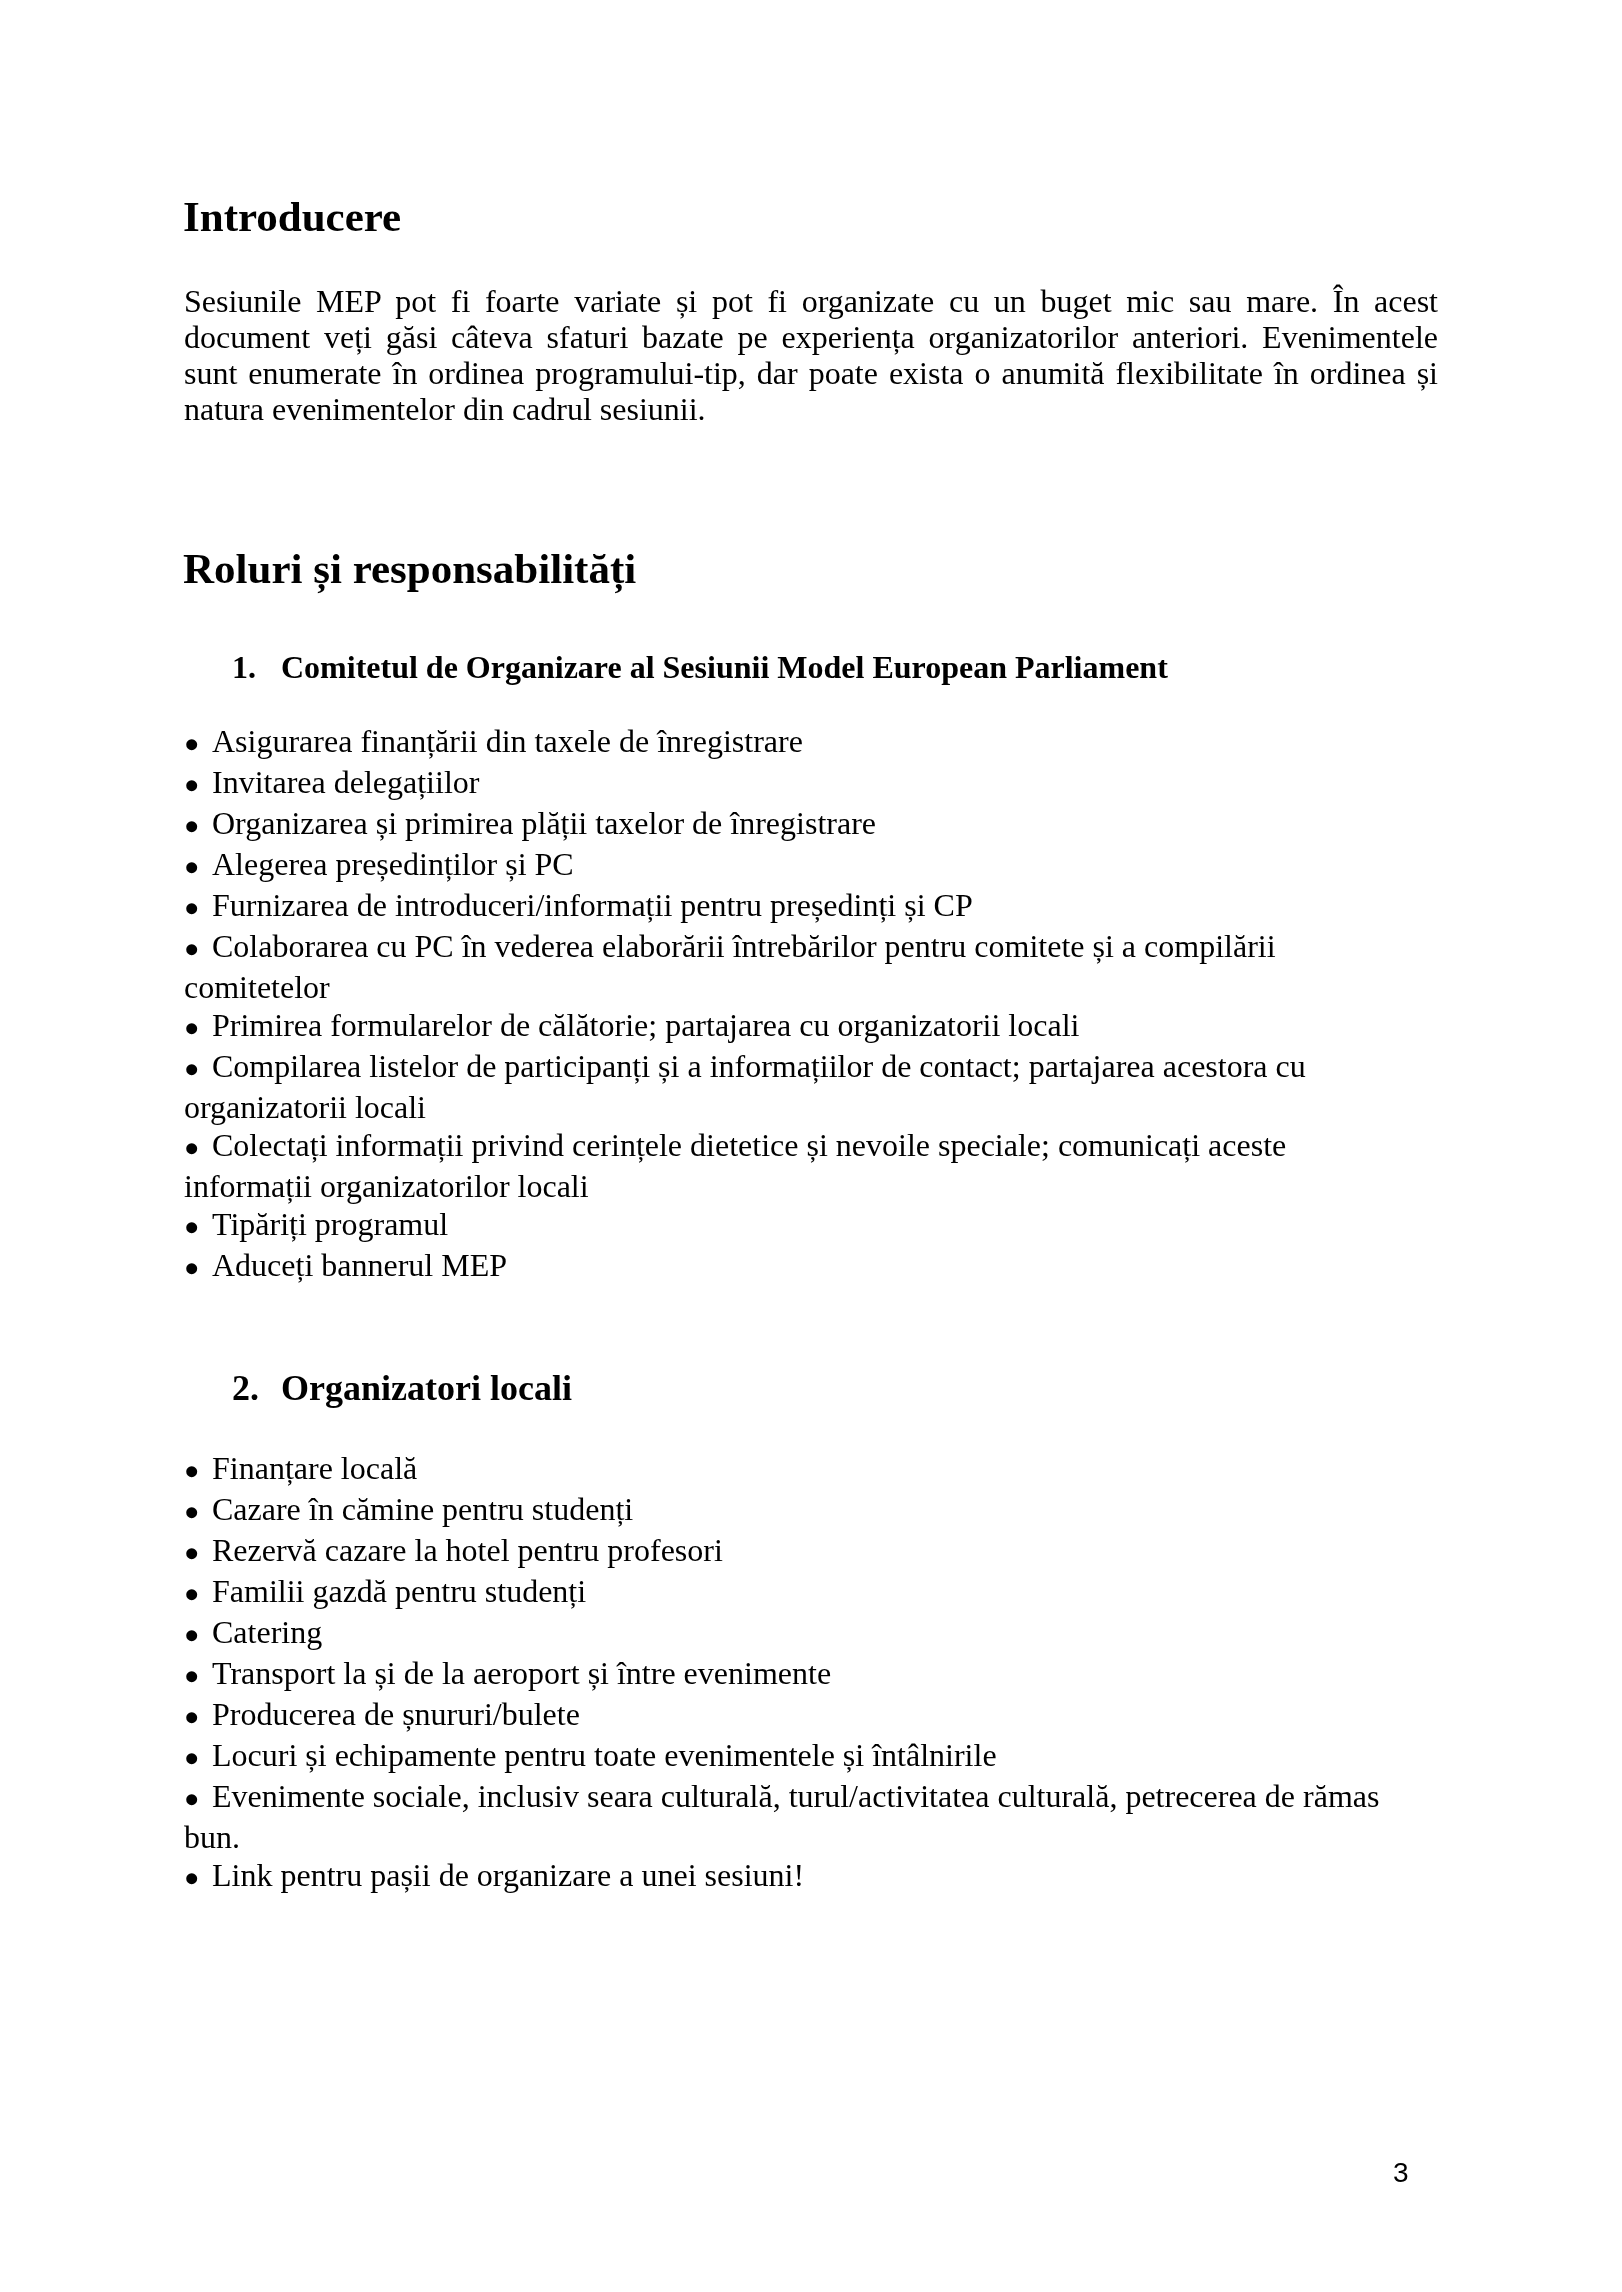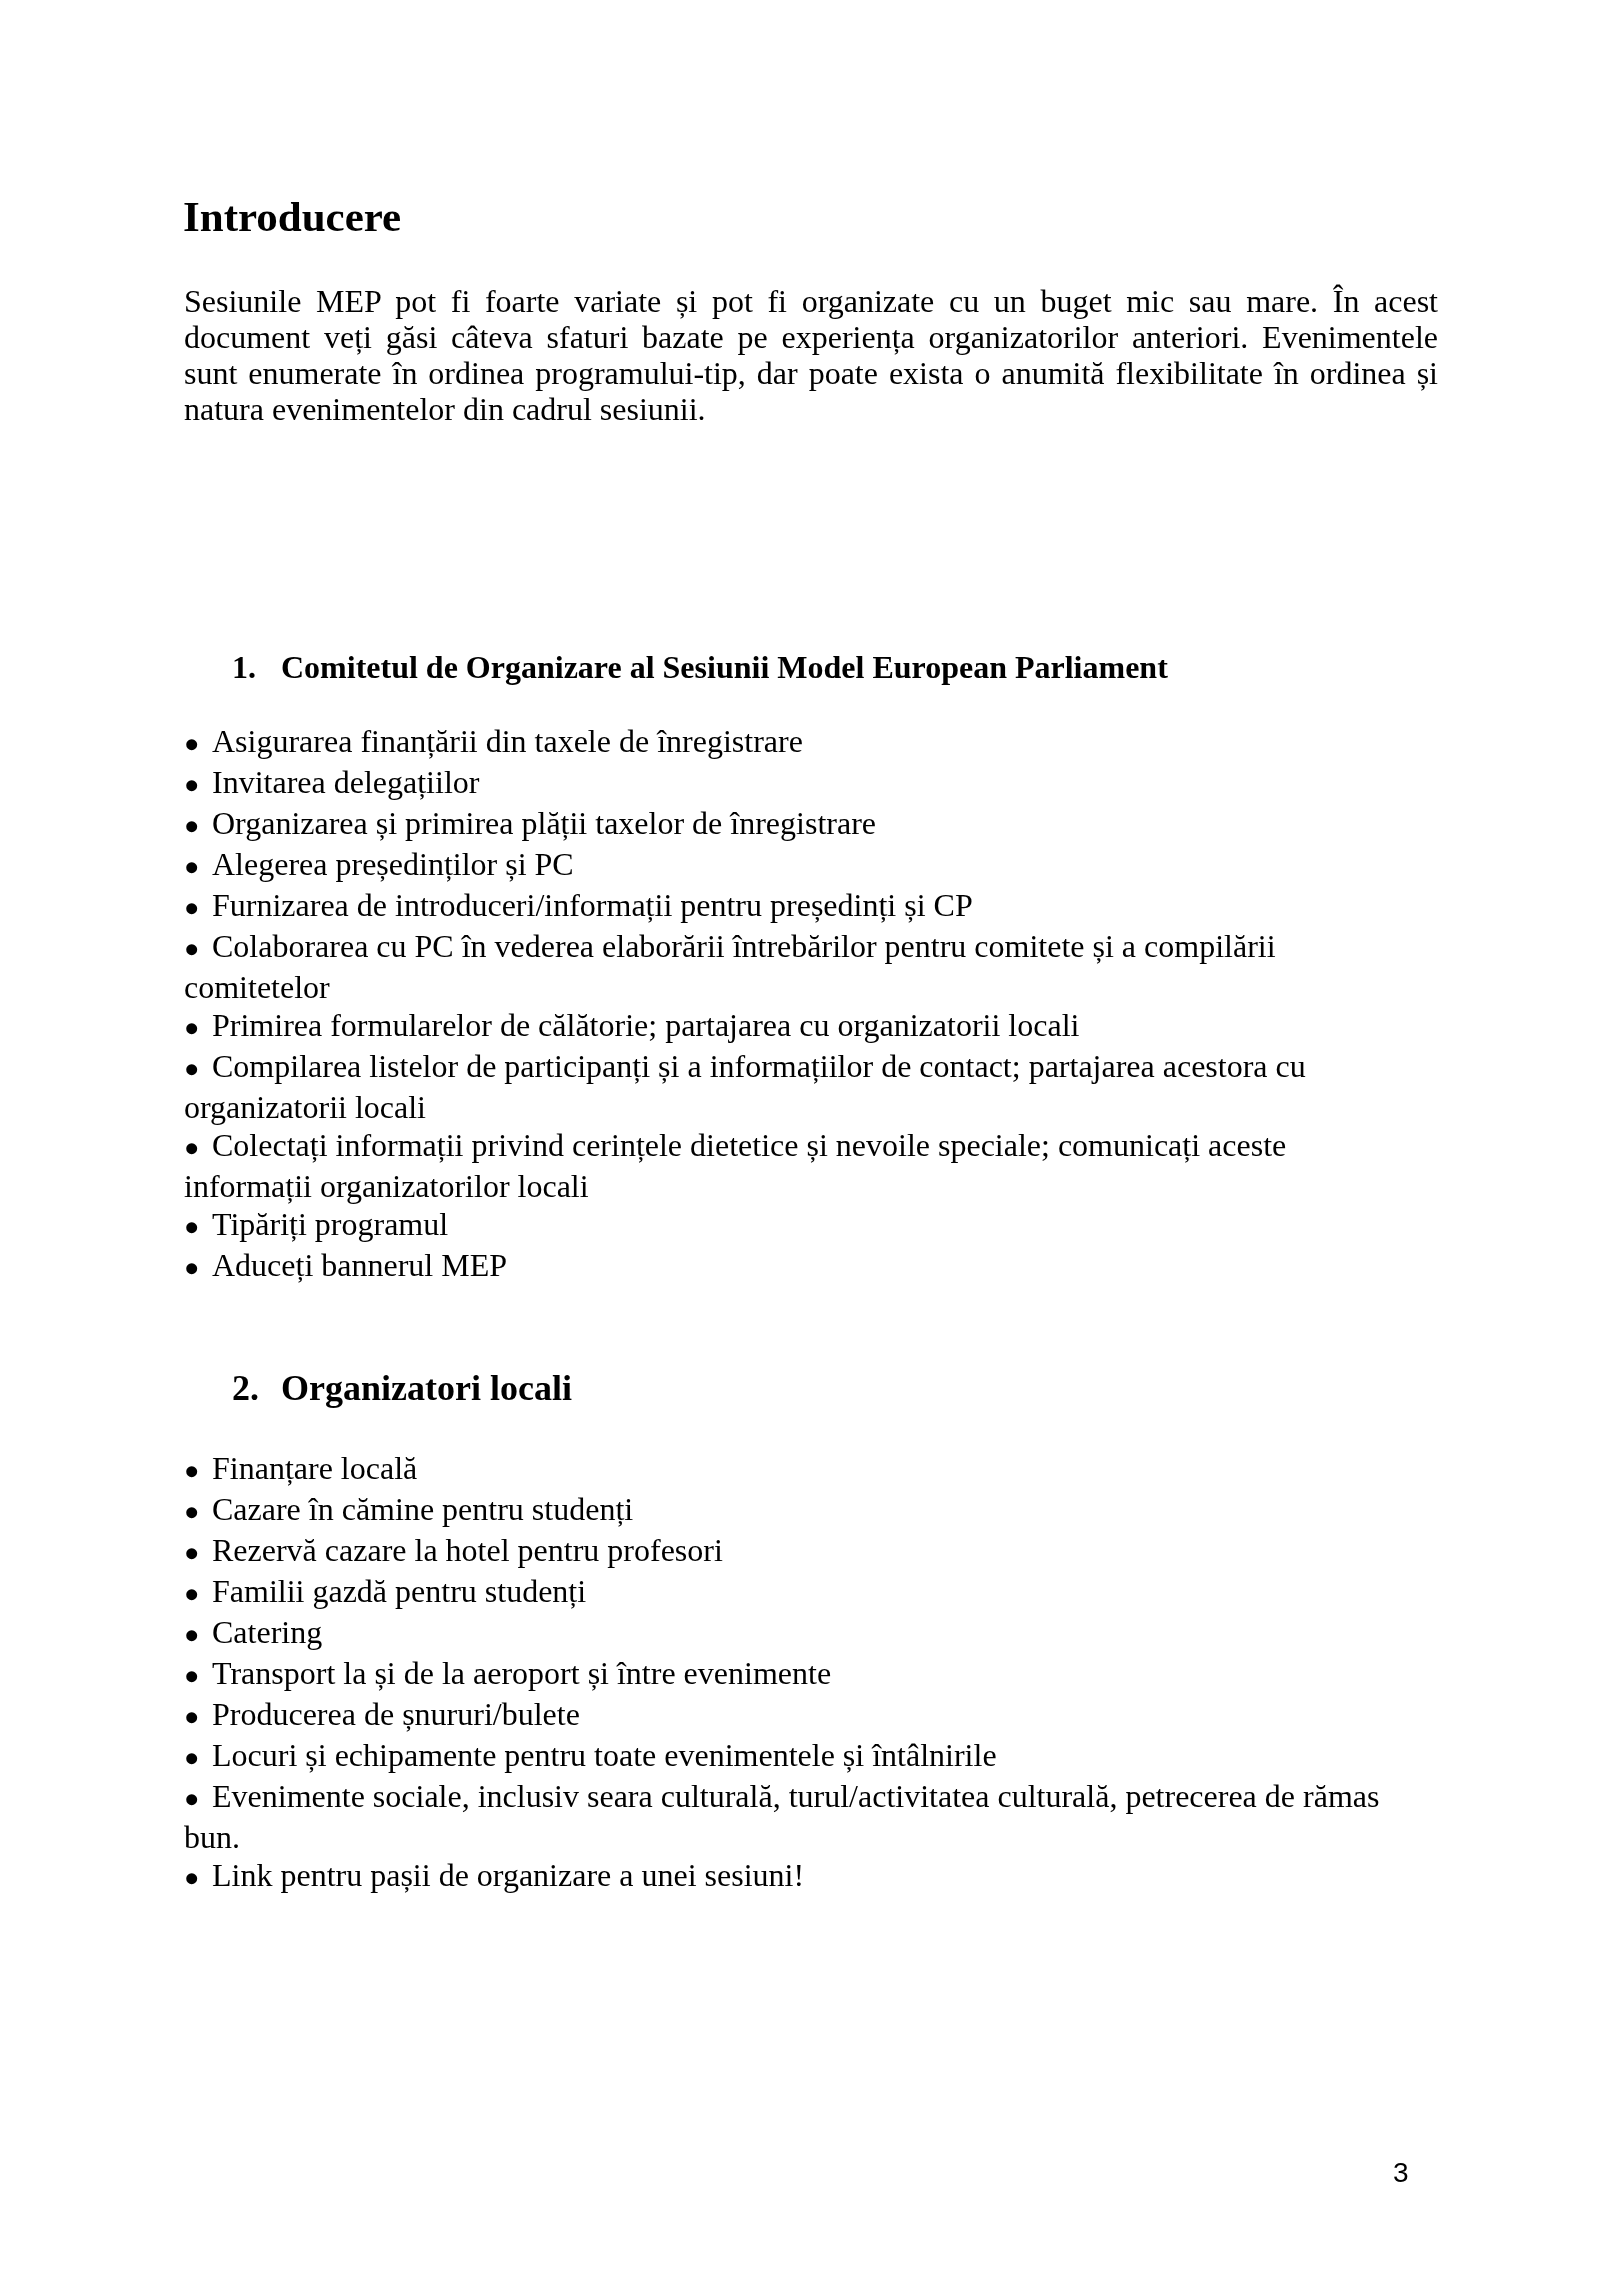--- a/index.html
+++ b/index.html
@@ -28,20 +28,21 @@
 
   <div class="abs h1" style="top:192px;">Introducere</div>
 
   <div class="para" style="top:283px;">
     <span class="line">Sesiunile MEP pot fi foarte variate și pot fi organizate cu un buget mic sau mare. În acest</span>
     <span class="line">document veți găsi câteva sfaturi bazate pe experiența organizatorilor anteriori. Evenimentele</span>
     <span class="line">sunt enumerate în ordinea programului-tip, dar poate exista o anumită flexibilitate în ordinea și</span>
     <span class="line last">natura evenimentelor din cadrul sesiunii.</span>
   </div>
 
+  <div class="abs h1" style="top:544px;">Roluri și responsabilități</div>
 
   <div class="sub sub1">
     <span class="num">1.</span>
     <span class="txt">Comitetul de Organizare al Sesiunii Model European Parliament</span>
   </div>
 
   <div class="list" style="top:722px;">
     <div class="item"><span class="bullet">●</span><span>Asigurarea finanțării din taxele de înregistrare</span></div>
     <div class="item"><span class="bullet">●</span><span>Invitarea delegațiilor</span></div>
     <div class="item"><span class="bullet">●</span><span>Organizarea și primirea plății taxelor de înregistrare</span></div>

